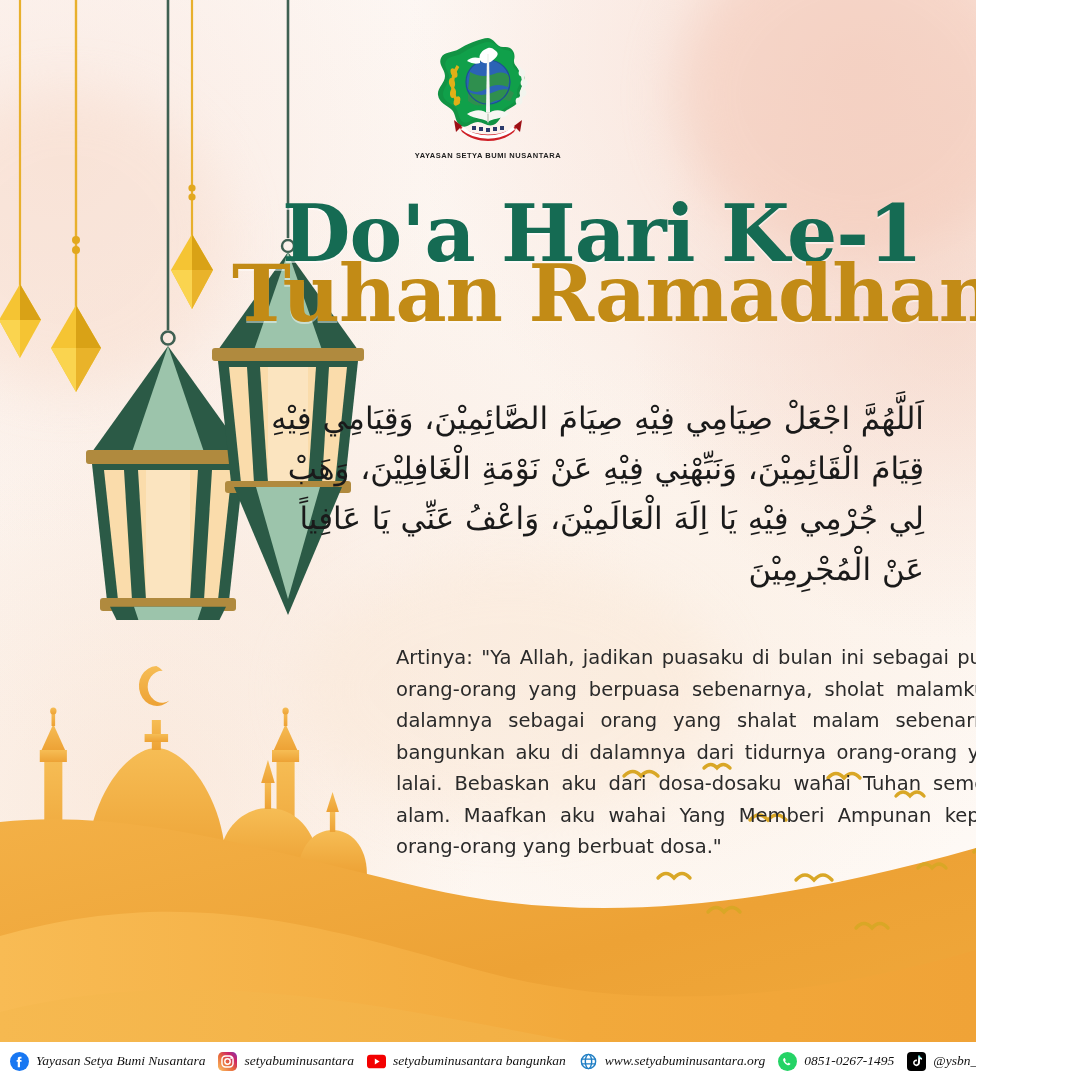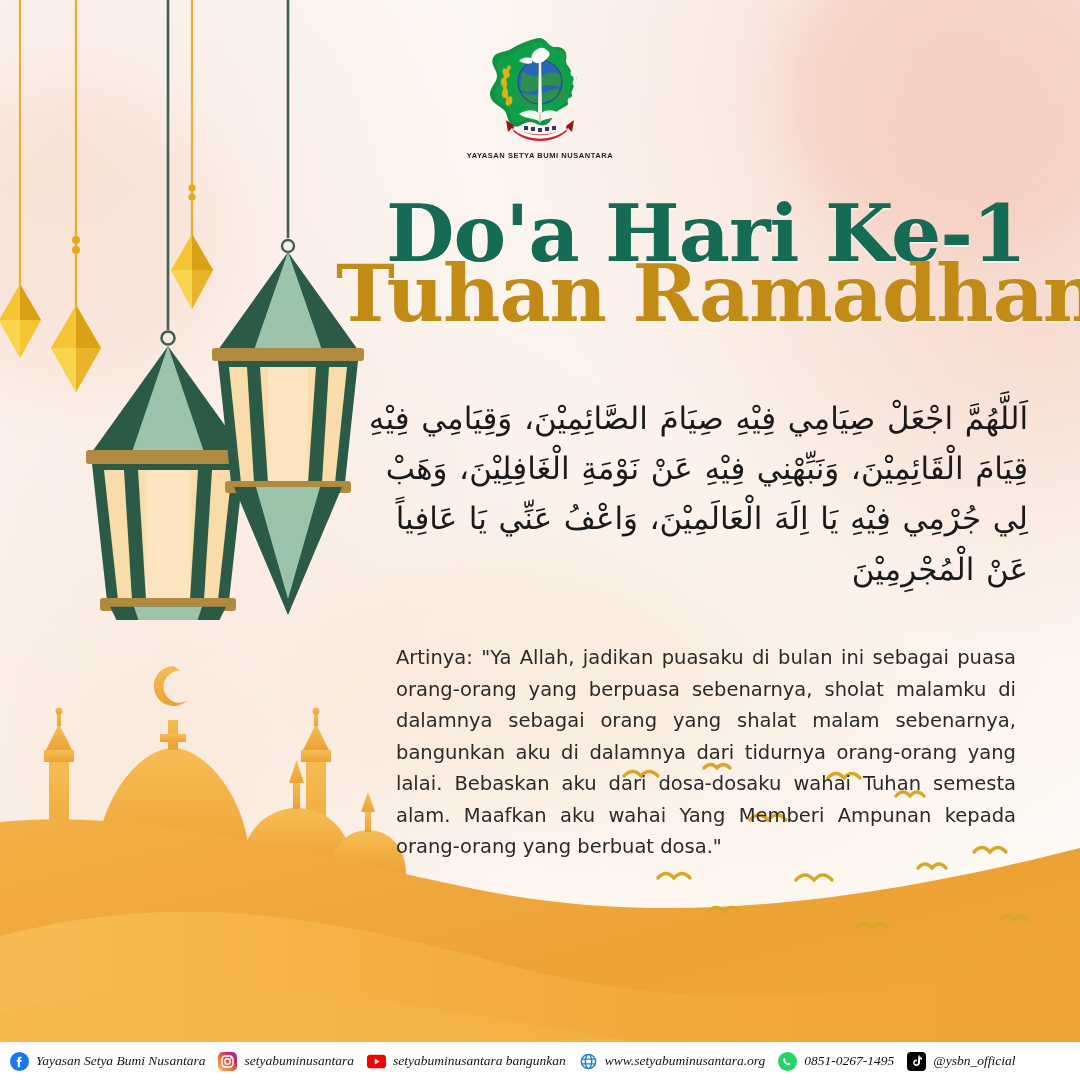--- a/index.html
+++ b/index.html
@@ -7,21 +7,21 @@
   body {
     width: 1080px;
     height: 1080px;
     overflow: hidden;
     font-family: "Liberation Sans", sans-serif;
     background: #ffffff;
   }
 
   #poster {
     position: relative;
-    width: 1080px;
+    width: 976px;
     height: 1080px;
     overflow: hidden;
     background: #fdf8f4;
   }
 
   
   .bg-base {
     position: absolute; inset: 0;
     background:
       radial-gradient(circle at 88% 6%,  rgba(244,204,190,.55) 0%, rgba(244,204,190,0) 34%),
@@ -100,21 +100,21 @@
 
   
   .arabic {
     position: absolute;
     right: 52px;
     top: 394px;
     width: 660px;
     direction: rtl;
     text-align: right;
     color: #1a1a1a;
-    font-family: Liberation Sans, sans-serif;
+    font-family: Liberation Serif, serif;
     font-size: 31px;
     line-height: 1.62;
     word-spacing: 3px;
   }
 
   
   .translation {
     position: absolute;
     left: 396px;
     top: 642px;

